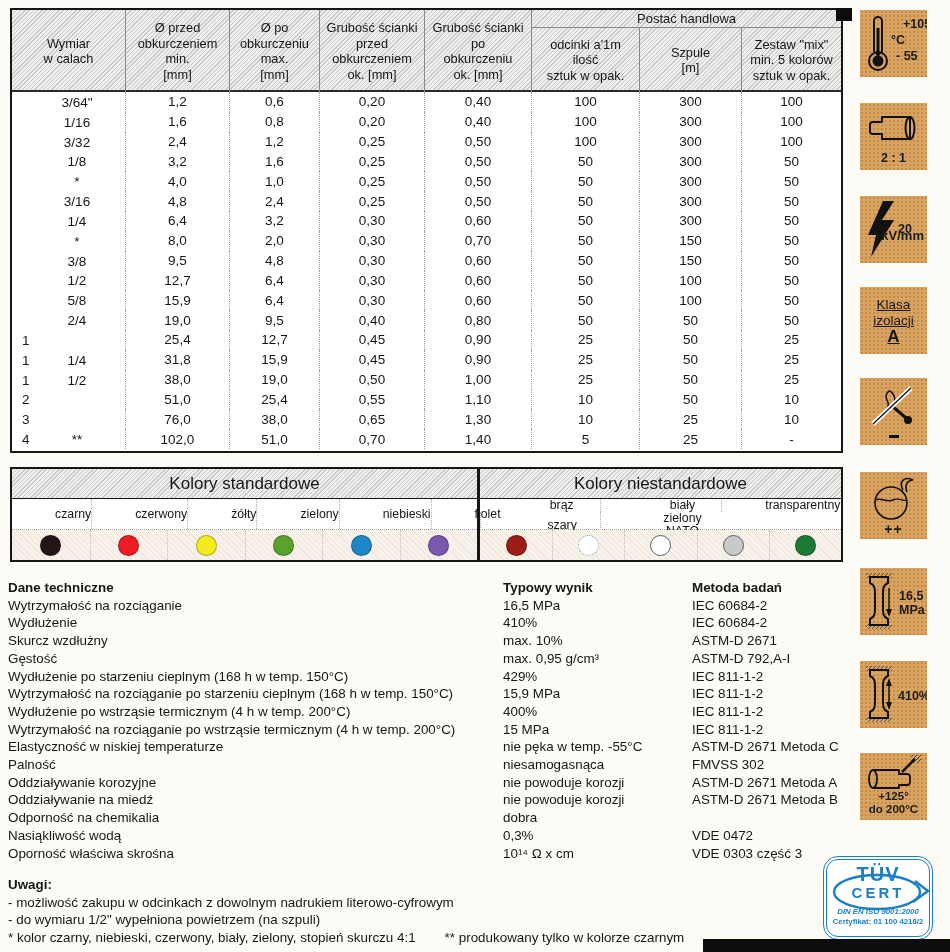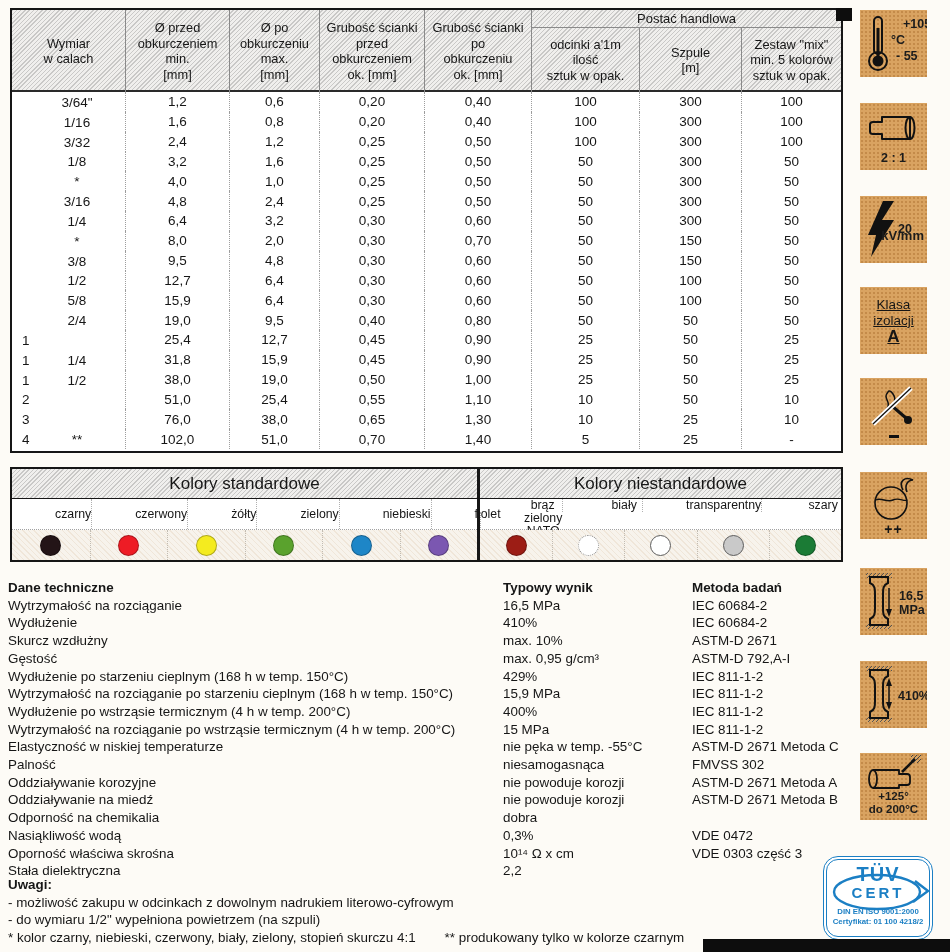--- a/index.html
+++ b/index.html
@@ -75,21 +75,21 @@
   .plusplus{position:absolute;left:0;right:0;bottom:2px;text-align:center;
             font-size:14px;font-weight:bold;letter-spacing:1px;}
 
   
   .tuv{position:absolute;left:823px;top:856px;width:110px;height:84px;box-sizing:border-box;
        background:#fff;border:4px double #1b7fc4;border-radius:15px;text-align:center;
        color:#1b7fc4;font-weight:bold;}
   .tuv .ell{position:absolute;left:4px;top:9px;}
   .tuv-brand{position:relative;font-size:20px;letter-spacing:1px;line-height:22px;margin-top:3px;}
   .tuv-cert{position:relative;font-size:15px;letter-spacing:3px;line-height:16px;}
-  .tuv-iso{position:relative;font-size:7.8px;line-height:10px;margin-top:6px;}
+  .tuv-iso{position:relative;font-size:7.8px;line-height:10px;margin-top:6px;font-style:italic;}
   .tuv-no{position:relative;font-size:7.8px;line-height:10px;}
 
   .bottom-bar{position:absolute;left:703px;top:939px;width:247px;height:13px;background:#0d0d0d;}
 </style>
 </head>
 <body>
 
 <div class="page">
 
   <div class="size-table">
@@ -388,21 +388,21 @@
           <div class="c-swcell">
             <span class="dot solid" style="background: rgb(30, 134, 199);"></span>
           </div>
           <div class="c-swcell">
             <span class="dot solid" style="background: rgb(123, 87, 177);"></span>
           </div>
         </div>
     </div>
     <div class="colors-section nonstandard">
       <div class="c-title hatch">Kolory niestandardowe</div>
-      <div class="c-names" style="grid-template-columns: repeat(4, 1fr);">
+      <div class="c-names" style="grid-template-columns: repeat(3, 1fr);">
           <div class="c-name">brąz</div>
           <div class="c-name">biały</div>
           <div class="c-name">transparentny</div>
           <div class="c-name">szary</div>
           <div class="c-name">zielony
 NATO</div>
         </div>
       <div class="c-swatches" style="grid-template-columns: repeat(5, 1fr);">
           <div class="c-swcell">
             <span class="dot solid" style="background: rgb(156, 29, 21);"></span>
@@ -497,25 +497,20 @@
         </div>
         <div class="t-row">
           <div class="t-prop">Nasiąkliwość wodą</div>
           <div class="t-val">0,3%</div>
           <div class="t-met">VDE 0472</div>
         </div>
         <div class="t-row">
           <div class="t-prop">Oporność właściwa skrośna</div>
           <div class="t-val">10¹⁴ Ω x cm</div>
           <div class="t-met">VDE 0303 część 3</div>
-        </div>
-        <div class="t-row">
-          <div class="t-prop">Stała dielektryczna</div>
-          <div class="t-val">2,2</div>
-          <div class="t-met"></div>
         </div>
       </div>
   </div>
 
   <div class="notes">
     <div class="notes-title">Uwagi:</div>
     <div>
         <div class="note-line">- możliwość zakupu w odcinkach z dowolnym nadrukiem literowo-cyfrowym</div>
         <div class="note-line">- do wymiaru 1/2" wypełniona powietrzem (na szpuli)</div>
       </div>

